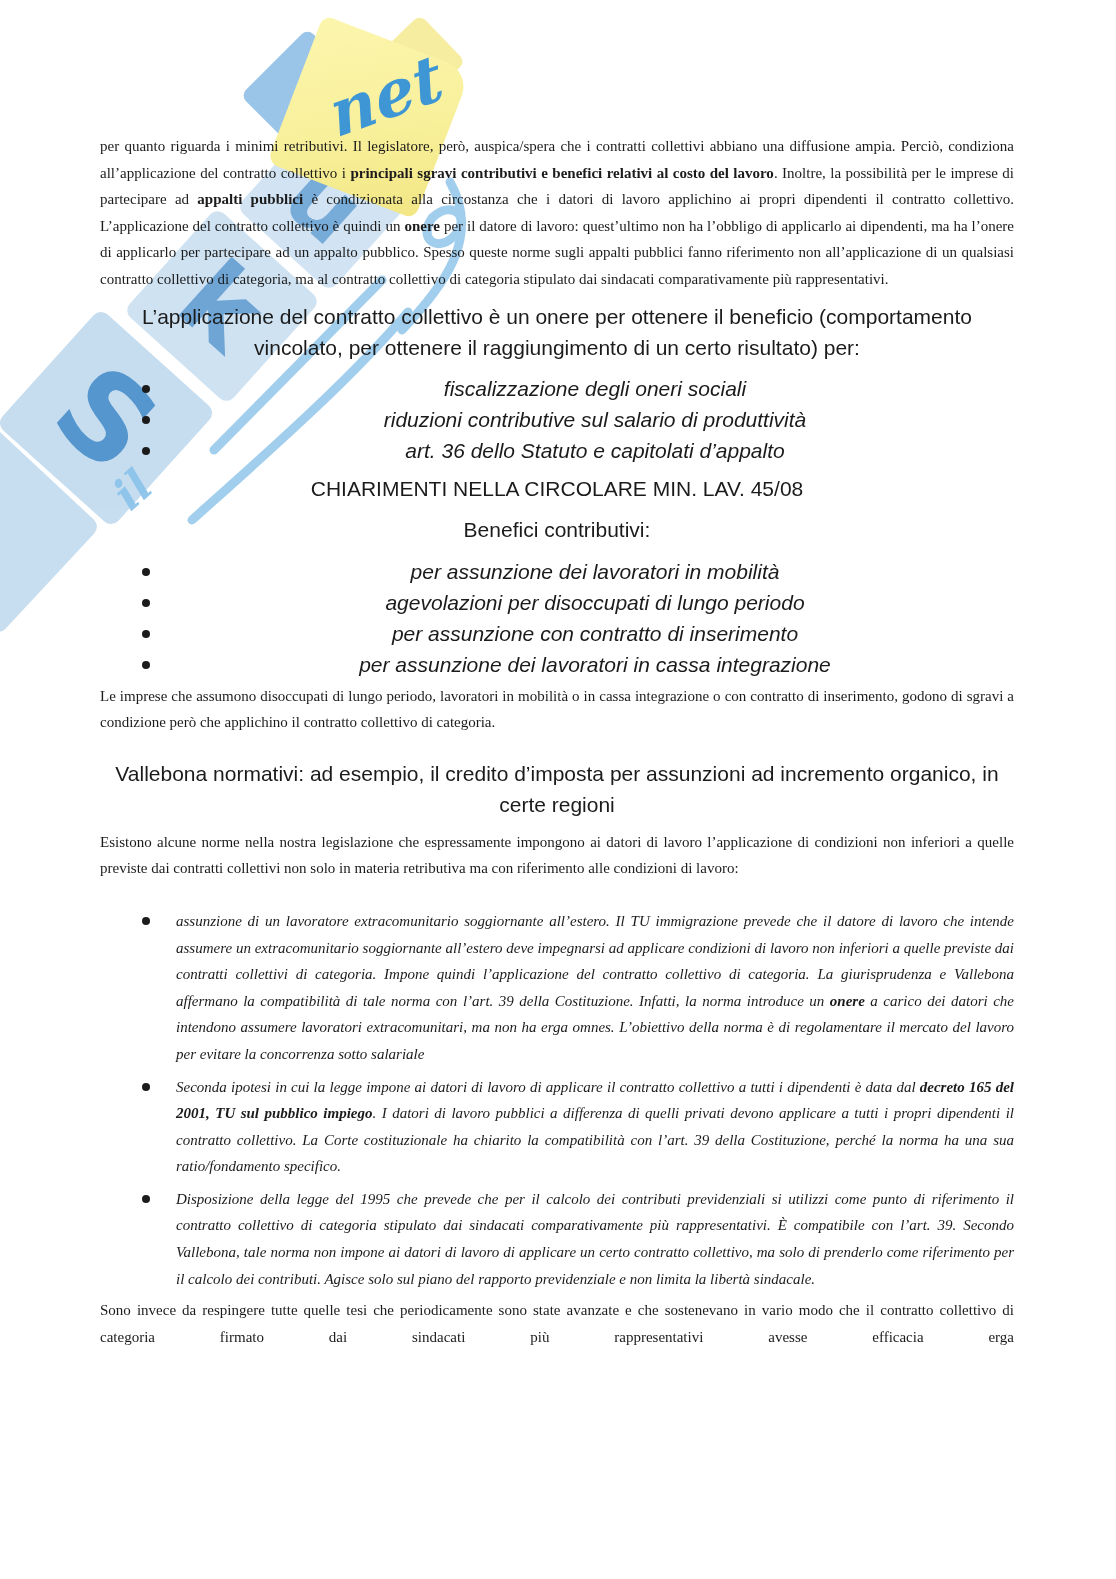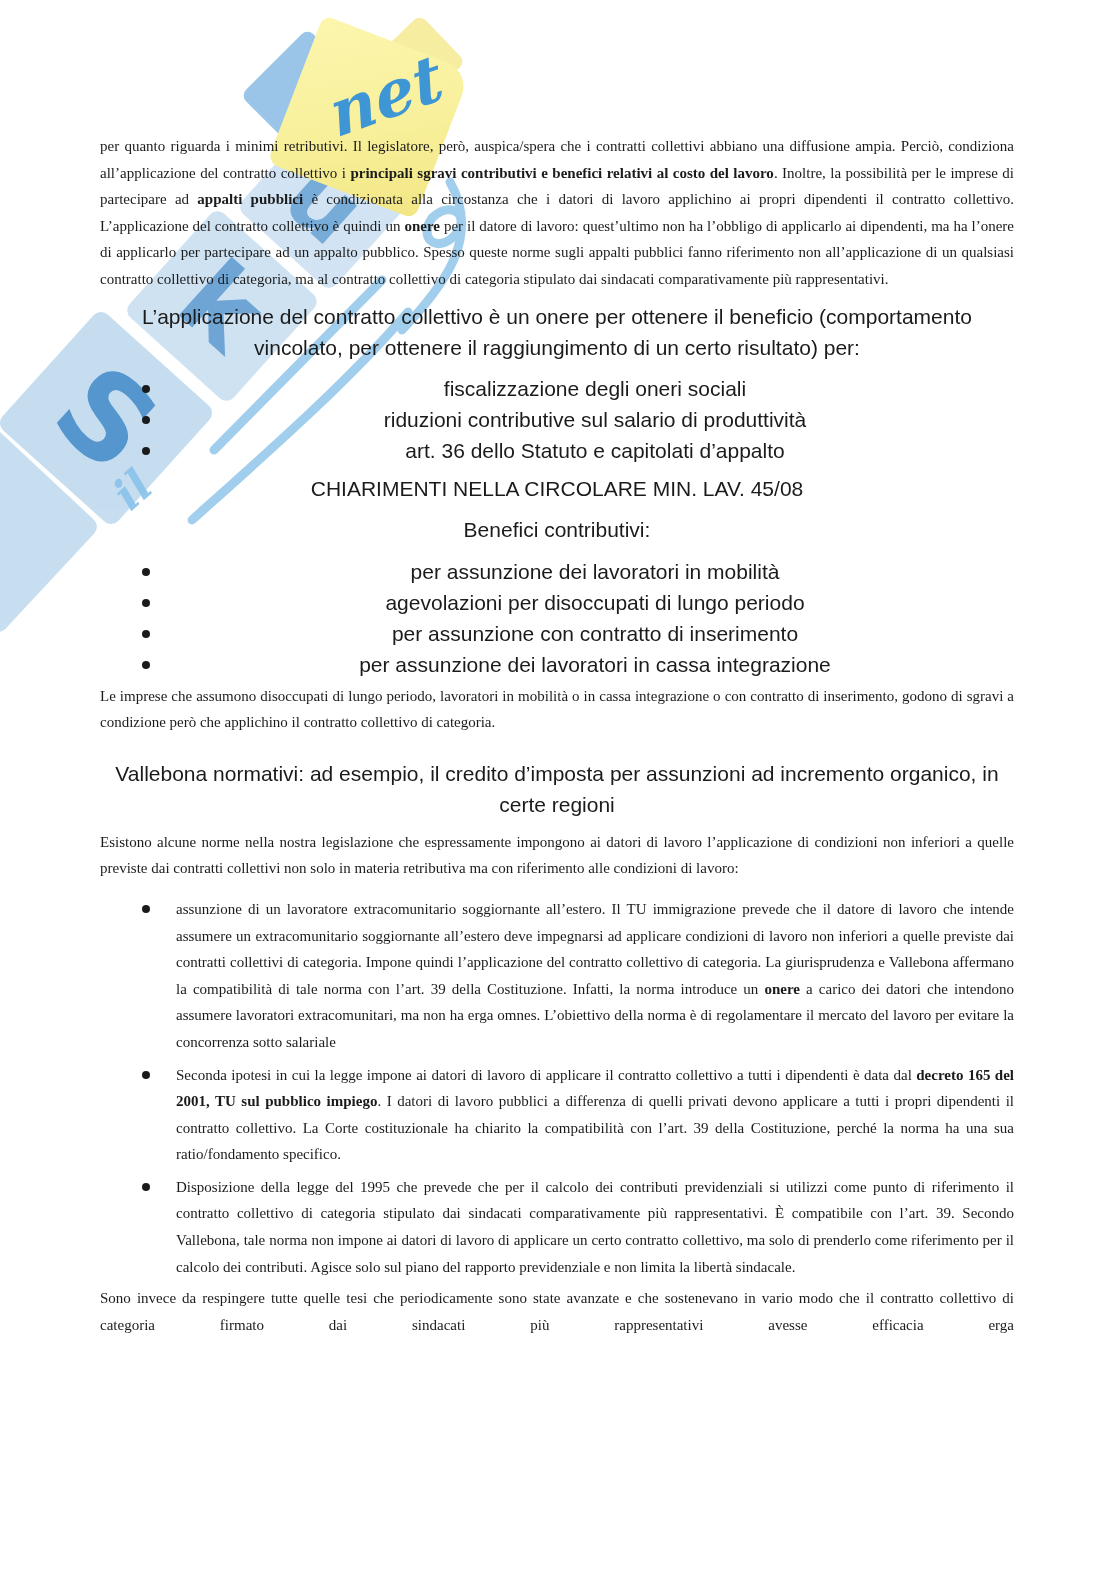--- a/index.html
+++ b/index.html
@@ -63,24 +63,24 @@
     text-align:justify;
   }
   .sans{
     font-family:"Liberation Sans","DejaVu Sans",sans-serif;
     font-size:21px;line-height:31px;
     text-align:center;
   }
   p{margin:0;}
   .mb3{margin-bottom:3px;}.mb5{margin-bottom:5px;}.mb7{margin-bottom:7px;}
   .mb8{margin-bottom:8px;}.mb9{margin-bottom:9px;}.mb10{margin-bottom:10px;}
-  .mb11{margin-bottom:11px;}.mb13{margin-bottom:22px;}.mb14{margin-bottom:14px;}
+  .mb11{margin-bottom:11px;}.mb13{margin-bottom:22px;}.mb14{margin-bottom:26px;}
   b{font-weight:bold;}
   ul{list-style:none;margin:0;padding:0;}
-  li{position:relative;padding-left:76px;}
+  li{position:relative;padding-left:76px;font-style:italic;}
   li::before{
     content:"";position:absolute;left:42px;width:8px;height:8px;
     border-radius:50%;background:#1b1b1b;
   }
   ul.sans li::before{top:12px;}
   ul.serif li{text-align:justify;margin-bottom:6px;}
   ul.serif li::before{top:9px;}
   ul.serif li:last-child{margin-bottom:0;}
   .just-all{text-align-last:justify;}
 </style>

